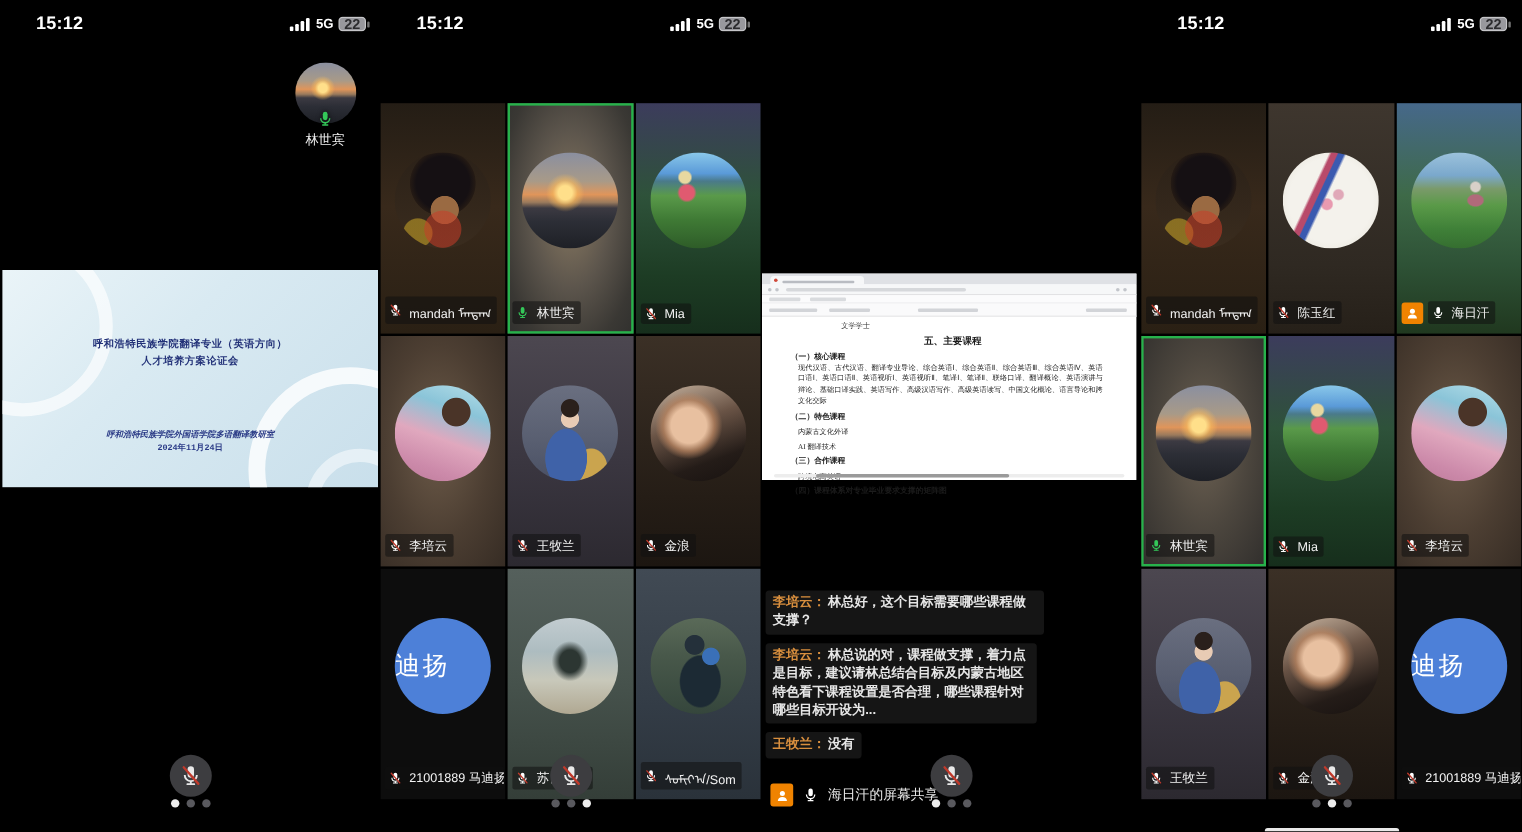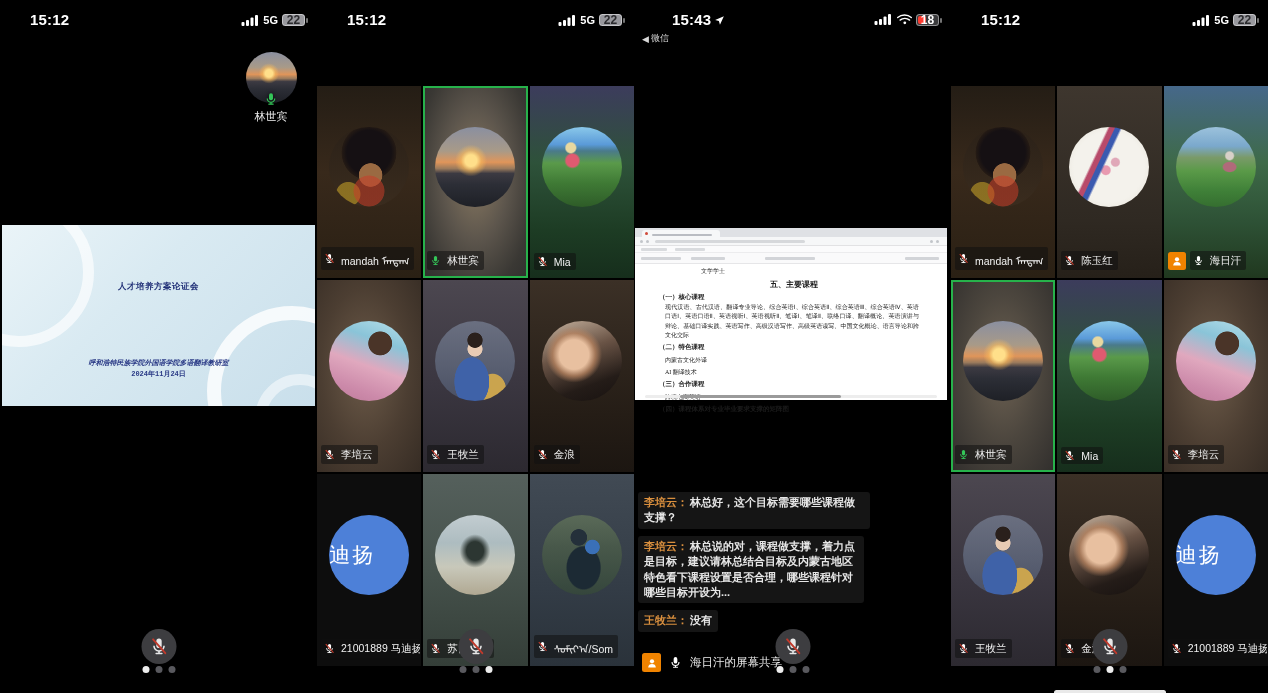--- a/index.html
+++ b/index.html
@@ -222,20 +222,21 @@
           </svg>
       </div>
       <div class="thumb-name">林世宾</div>
     </div>
 
     <div class="slide">
       <div class="ring ring-a"></div>
       <div class="ring ring-b"></div>
       <div class="ring ring-c"></div>
       <div class="sl-title">
+        <div>呼和浩特民族学院翻译专业（英语方向）</div>
         <div>人才培养方案论证会</div>
       </div>
       <div class="sl-foot">
         <div>呼和浩特民族学院外国语学院多语翻译教研室</div>
         <div class="sl-date">2024年11月24日</div>
       </div>
     </div>
 
     <div class="micbtn">
       <svg viewBox="0 0 24 24">
@@ -384,45 +385,20 @@
         </svg>
     </div>
     <div class="dots">
       <span class="dot"></span>
       <span class="dot"></span>
       <span class="dot on"></span>
     </div>
   </div>
 
   <div class="panel p3">
-    <div class="statusbar">
-      <div class="sb-time sb-time3">
-        <span>15:43</span>
-        <svg class="loc-arrow" viewBox="0 0 24 24">
-            <use href="#loc-shape"></use>
-          </svg>
-      </div>
-      <div class="back-ind">
-        <span>◀</span>
-        <span>微信</span>
-      </div>
-      <div class="sb-right">
-        <svg class="sig" viewBox="0 0 17 11">
-            <use href="#signal-shape"></use>
-          </svg>
-        <svg class="wifi" viewBox="0 0 16 11">
-            <use href="#wifi-shape"></use>
-          </svg>
-        <span class="batt batt-18">
-          <span class="batt-fill-red"></span>
-          <span class="batt-num">18</span>
-          <span class="batt-nub"></span>
-        </span>
-      </div>
-    </div>
 
     <div class="doc">
       <div class="d-tabs">
         <div class="d-tab">
           <div class="d-tabdot"></div>
           <div class="d-tabbar"></div>
         </div>
       </div>
       <div class="d-addr">
         <span class="d-addrbtn" style="left:5px"></span>

